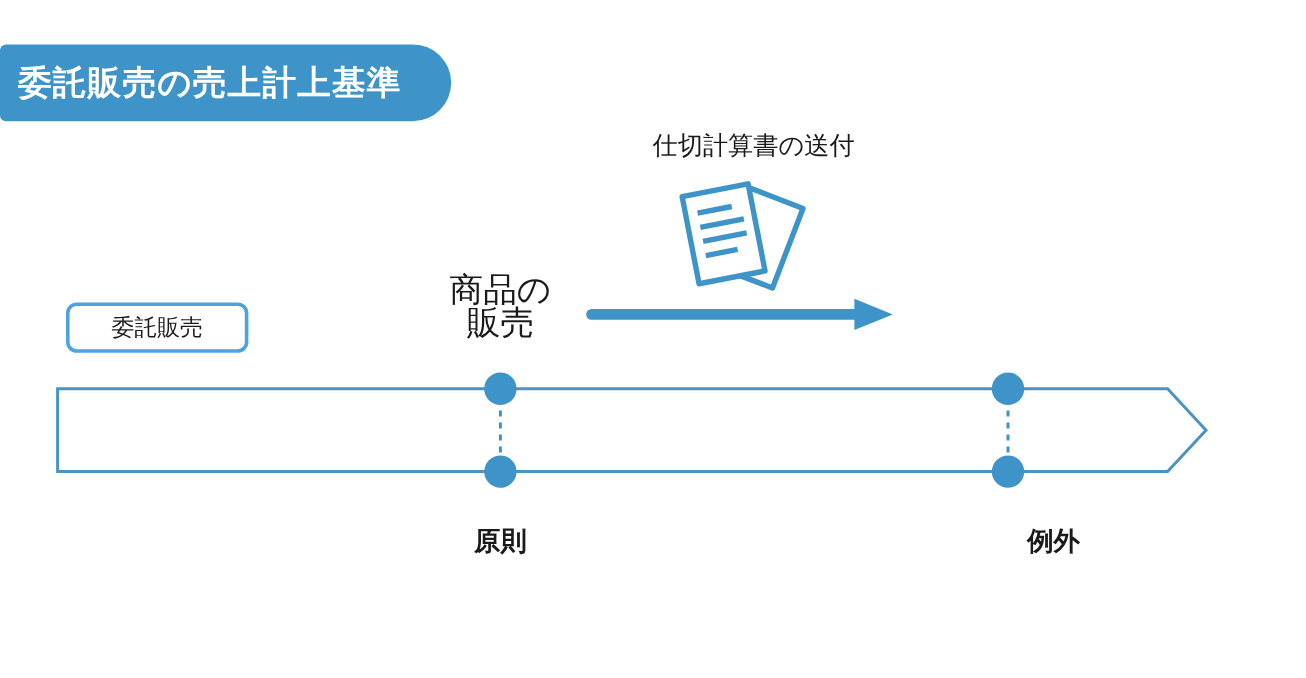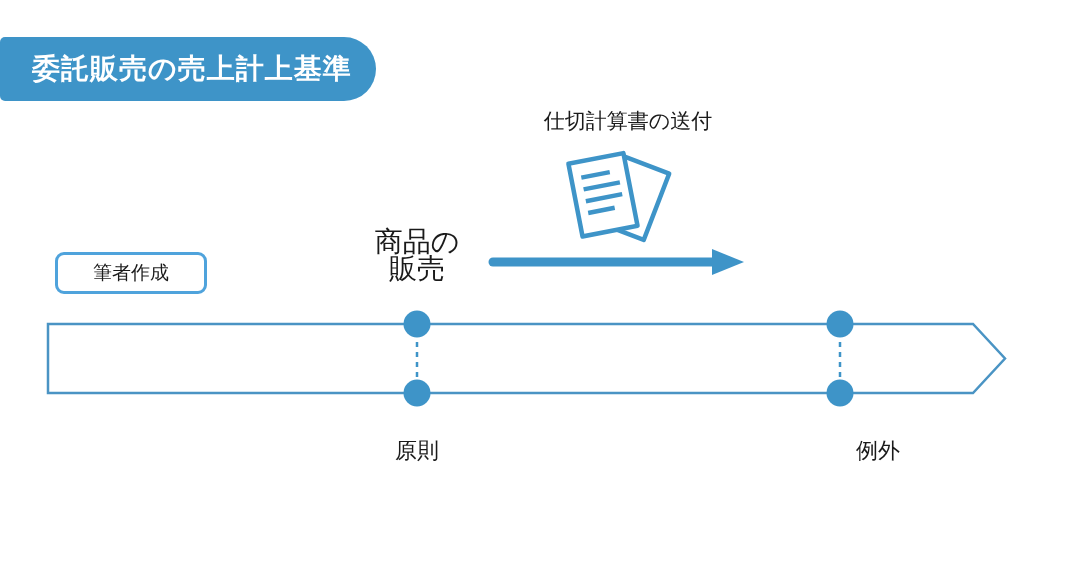--- a/index.html
+++ b/index.html
@@ -17,21 +17,21 @@
   .title-badge {
     position: absolute;
     left: 0; top: 37px;
     width: 376px; height: 64px;
     background: #3E94C8;
     border-radius: 5px 32px 32px 5px;
     color: #ffffff;
     font-size: 28px;
     font-weight: bold;
     line-height: 64px;
-    padding-left: 32px;
+    padding-left: 15px;
     box-sizing: border-box;
     letter-spacing: 1px;
   }
   .annotation-label {
     position: absolute;
     left: 528px; top: 107px;
     width: 200px;
     text-align: center;
     font-size: 21px;
   }
@@ -64,20 +64,21 @@
     font-size: 19px;
   }
   .box-consignment { left: 55px; top: 252px; width: 152px; height: 42px; }
   .box-criteria    { left: 45px; top: 427px; width: 175px; height: 43px; }
   .marker-label {
     position: absolute;
     top: 436px;
     width: 100px;
     text-align: center;
     font-size: 22px;
+    font-weight: bold;
   }
   .marker-principle { left: 367px; }
   .marker-exception { left: 828px; }
   .source-note {
     position: absolute;
     right: 8px; top: 522px;
     font-size: 16px;
   }
 </style>
 </head>
@@ -112,21 +113,21 @@
     <line x1="417" y1="332" x2="417" y2="386" stroke="#3E94C8" stroke-width="2.5" stroke-dasharray="5 5"></line>
     <line x1="840" y1="332" x2="840" y2="386" stroke="#3E94C8" stroke-width="2.5" stroke-dasharray="5 5"></line>
 
     <circle cx="417" cy="324" r="13.5" fill="#3E94C8"></circle>
     <circle cx="417" cy="393" r="13.5" fill="#3E94C8"></circle>
     <circle cx="840" cy="324" r="13.5" fill="#3E94C8"></circle>
     <circle cx="840" cy="393" r="13.5" fill="#3E94C8"></circle>
   </svg>
 
   <div class="label-box box-consignment">
-    <span>筆者作成</span>
+    <span>委託販売</span>
   </div>
 
   <div class="event-label event-start">
     <span style="display:block">商品の</span>
     <span style="display:block">販売</span>
   </div>
 
   <div class="event-label event-end">
   </div>
 

